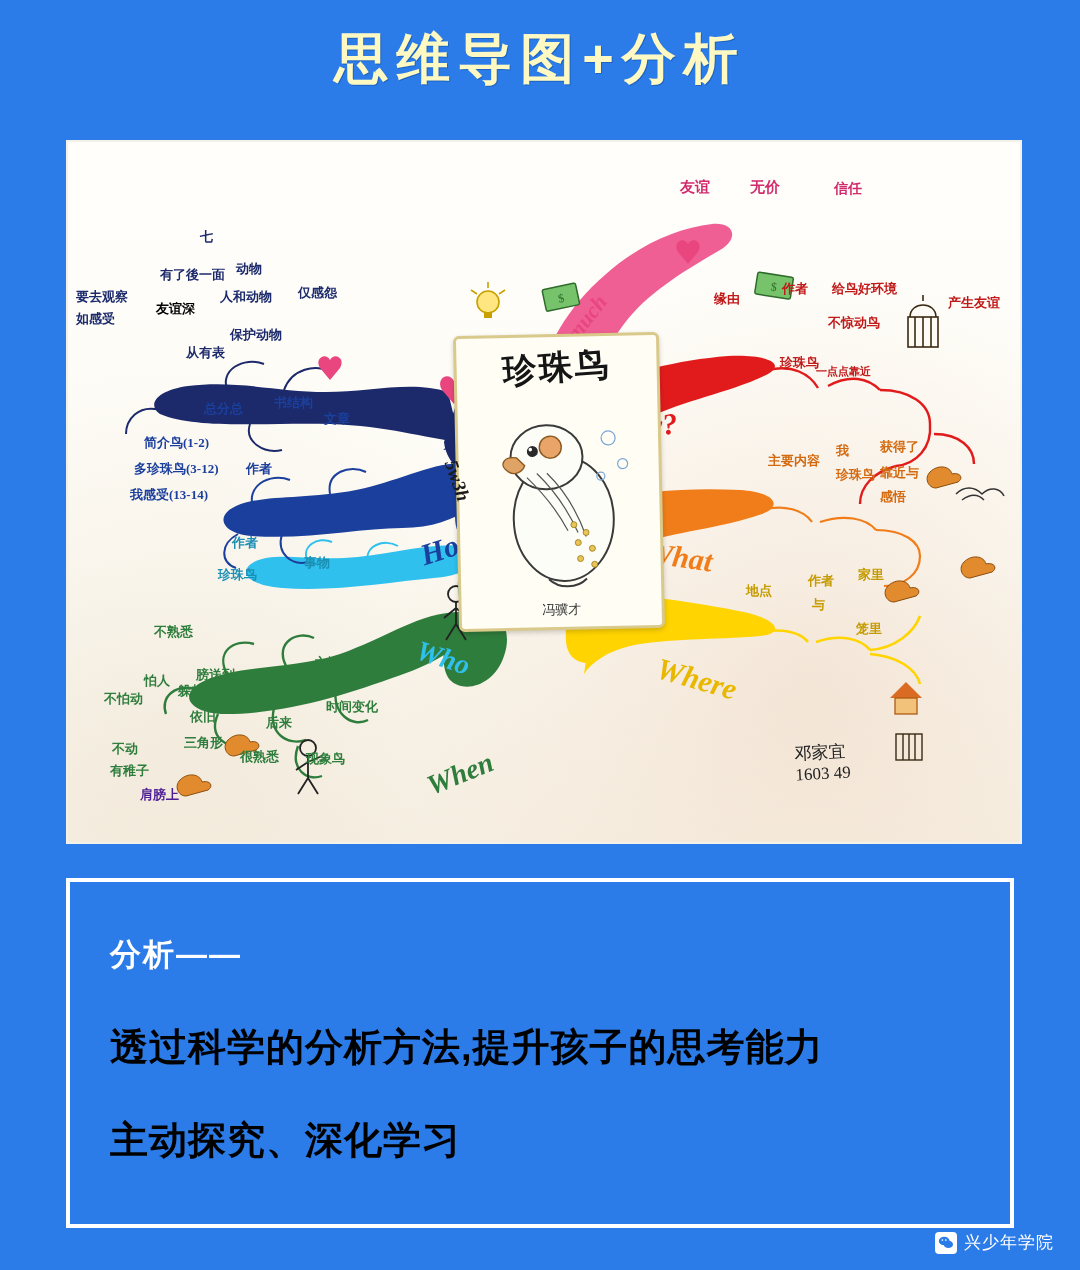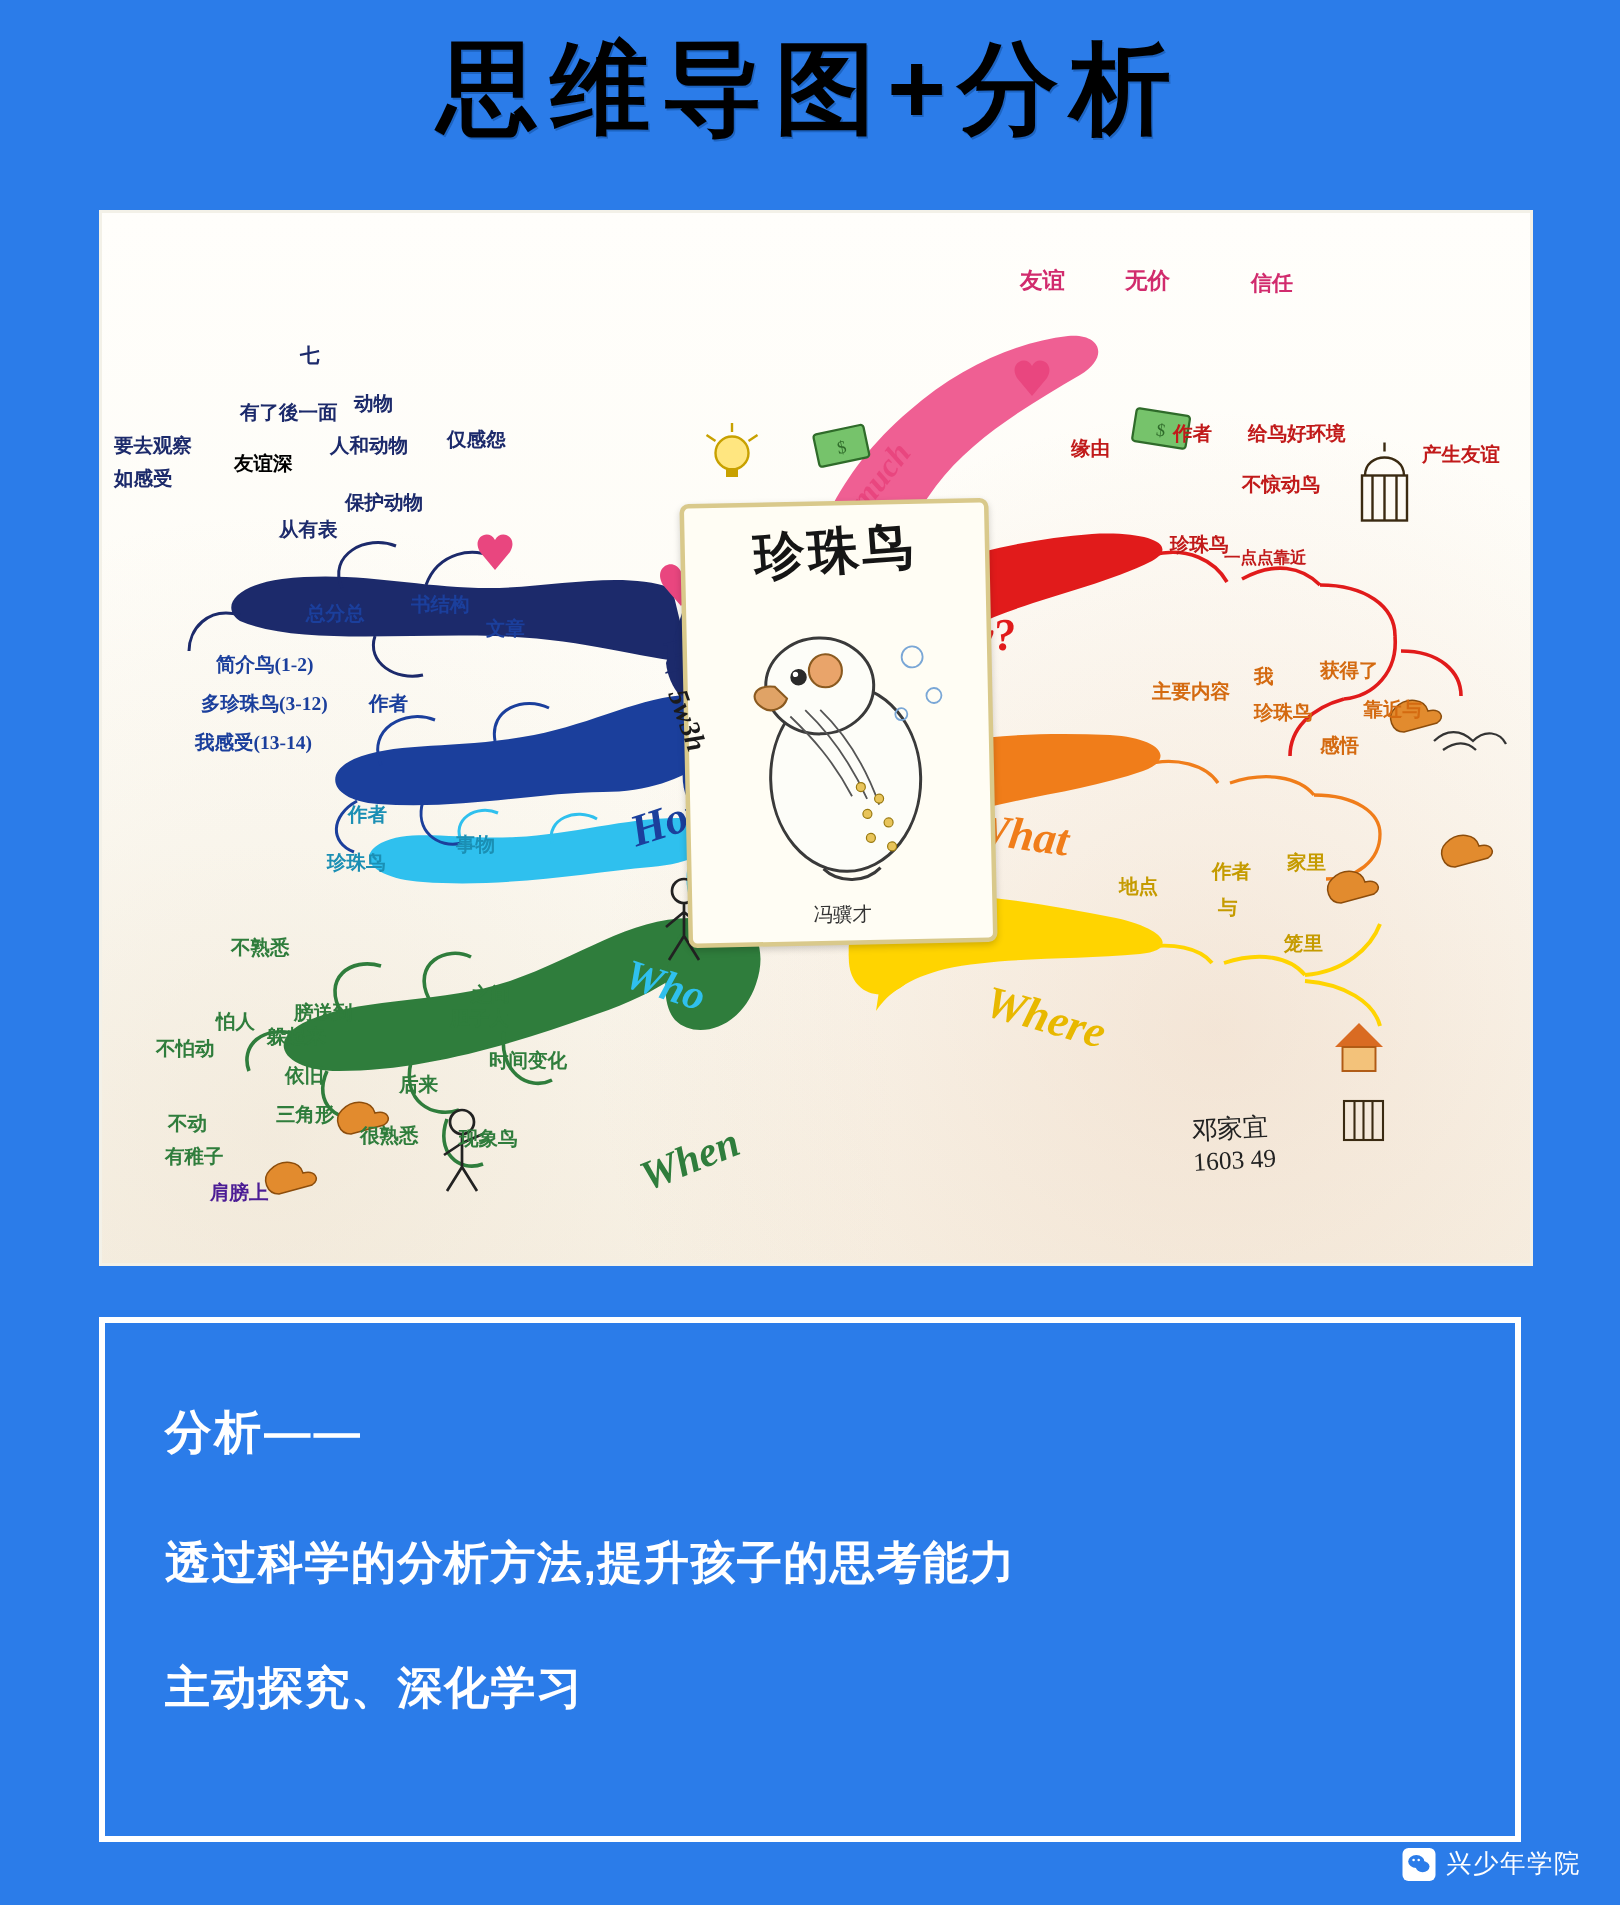--- a/index.html
+++ b/index.html
@@ -20,22 +20,22 @@
     background: #2b7ce9;
   }
   
   .header {
     height: 118px;
     display: flex;
     align-items: center;
     justify-content: center;
   }
   .header-title {
-    color: #000000;
-    font-size: 67px;
+    color: #fef9c3;
+    font-size: 54px;
     font-weight: bold;
     letter-spacing: 8px;
     font-family: "Liberation Sans", sans-serif;
     text-shadow: 1px 1px 0 #1d63c0;
   }
   
   .photo-panel {
     position: absolute;
     left: 66px;
     top: 140px;
@@ -144,22 +144,22 @@
     padding: 52px 40px 0 40px;
   }
   .analysis-title {
     color: #ffffff;
     font-size: 31px;
     font-weight: bold;
     letter-spacing: 2px;
     margin-bottom: 46px;
   }
   .analysis-line {
-    color: #ffffff;
-    font-size: 30px;
+    color: #000000;
+    font-size: 38px;
     font-weight: bold;
     letter-spacing: 1px;
     margin-bottom: 42px;
   }
   
   .footer {
     position: absolute;
     right: 26px;
     bottom: 16px;
     display: flex;
@@ -395,21 +395,21 @@
     <div class="note" style="left:712px;top:212px;color:#c11a1a;">珍珠鸟</div>
     <div class="note" style="left:764px;top:138px;color:#c11a1a;">给鸟好环境</div>
     <div class="note" style="left:760px;top:172px;color:#c11a1a;">不惊动鸟</div>
     <div class="note" style="left:748px;top:222px;color:#c11a1a;font-size:11px;">一点点靠近</div>
     <div class="note" style="left:880px;top:152px;color:#c11a1a;">产生友谊</div>
 
     <div class="note" style="left:700px;top:310px;color:#d46a10;">主要内容</div>
     <div class="note" style="left:768px;top:300px;color:#d46a10;">我</div>
     <div class="note" style="left:812px;top:296px;color:#d46a10;">获得了</div>
     <div class="note" style="left:768px;top:324px;color:#d46a10;">珍珠鸟</div>
-    <div class="note" style="left:812px;top:322px;color:#d46a10;margin-left:29px;">靠近与</div>
+    <div class="note" style="left:812px;top:322px;color:#d46a10;">靠近与</div>
     <div class="note" style="left:812px;top:346px;color:#d46a10;">感悟</div>
 
     <div class="note" style="left:678px;top:440px;color:#c59b00;">地点</div>
     <div class="note" style="left:740px;top:430px;color:#c59b00;">作者</div>
     <div class="note" style="left:744px;top:454px;color:#c59b00;">与</div>
     <div class="note" style="left:790px;top:424px;color:#c59b00;">家里</div>
     <div class="note" style="left:788px;top:478px;color:#c59b00;">笼里</div>
 
     <div class="center-card">
       <div class="center-title">珍珠鸟</div>

